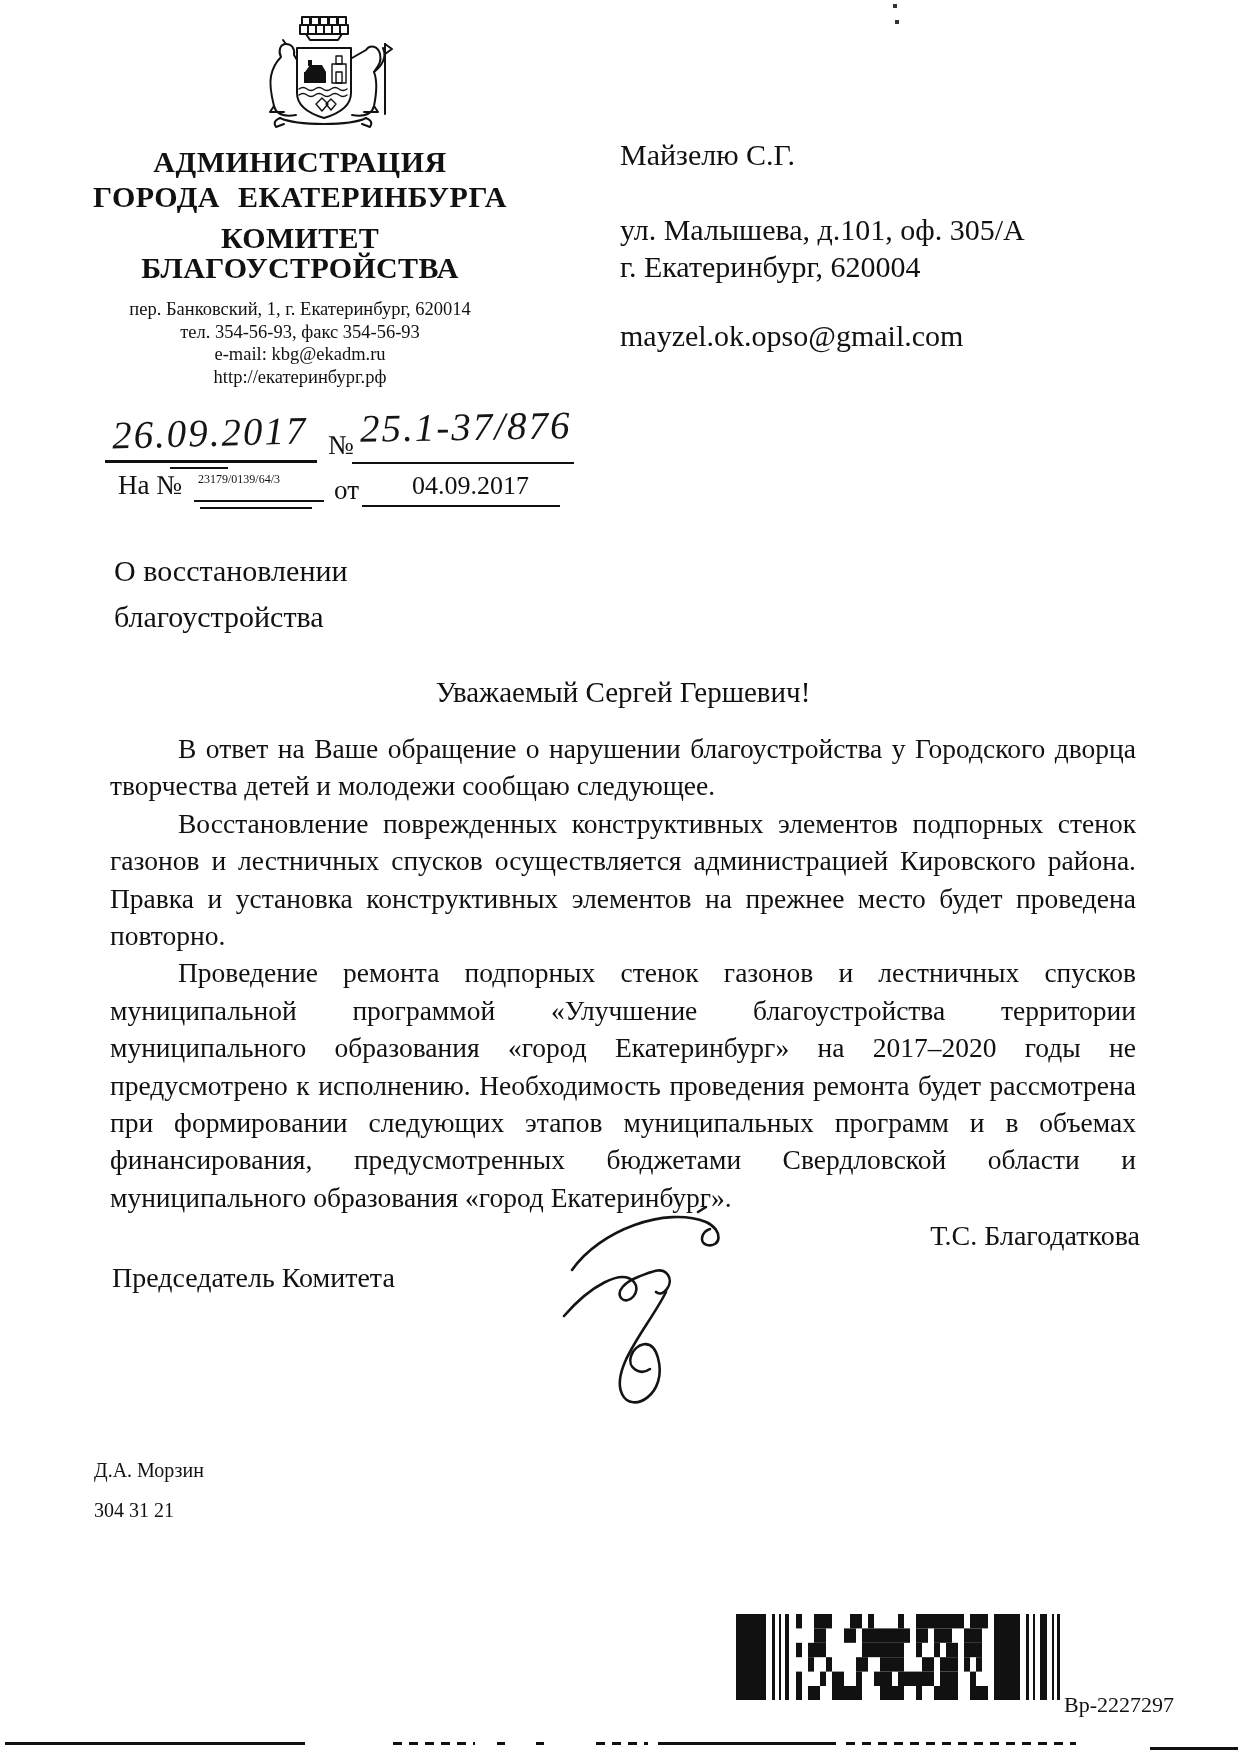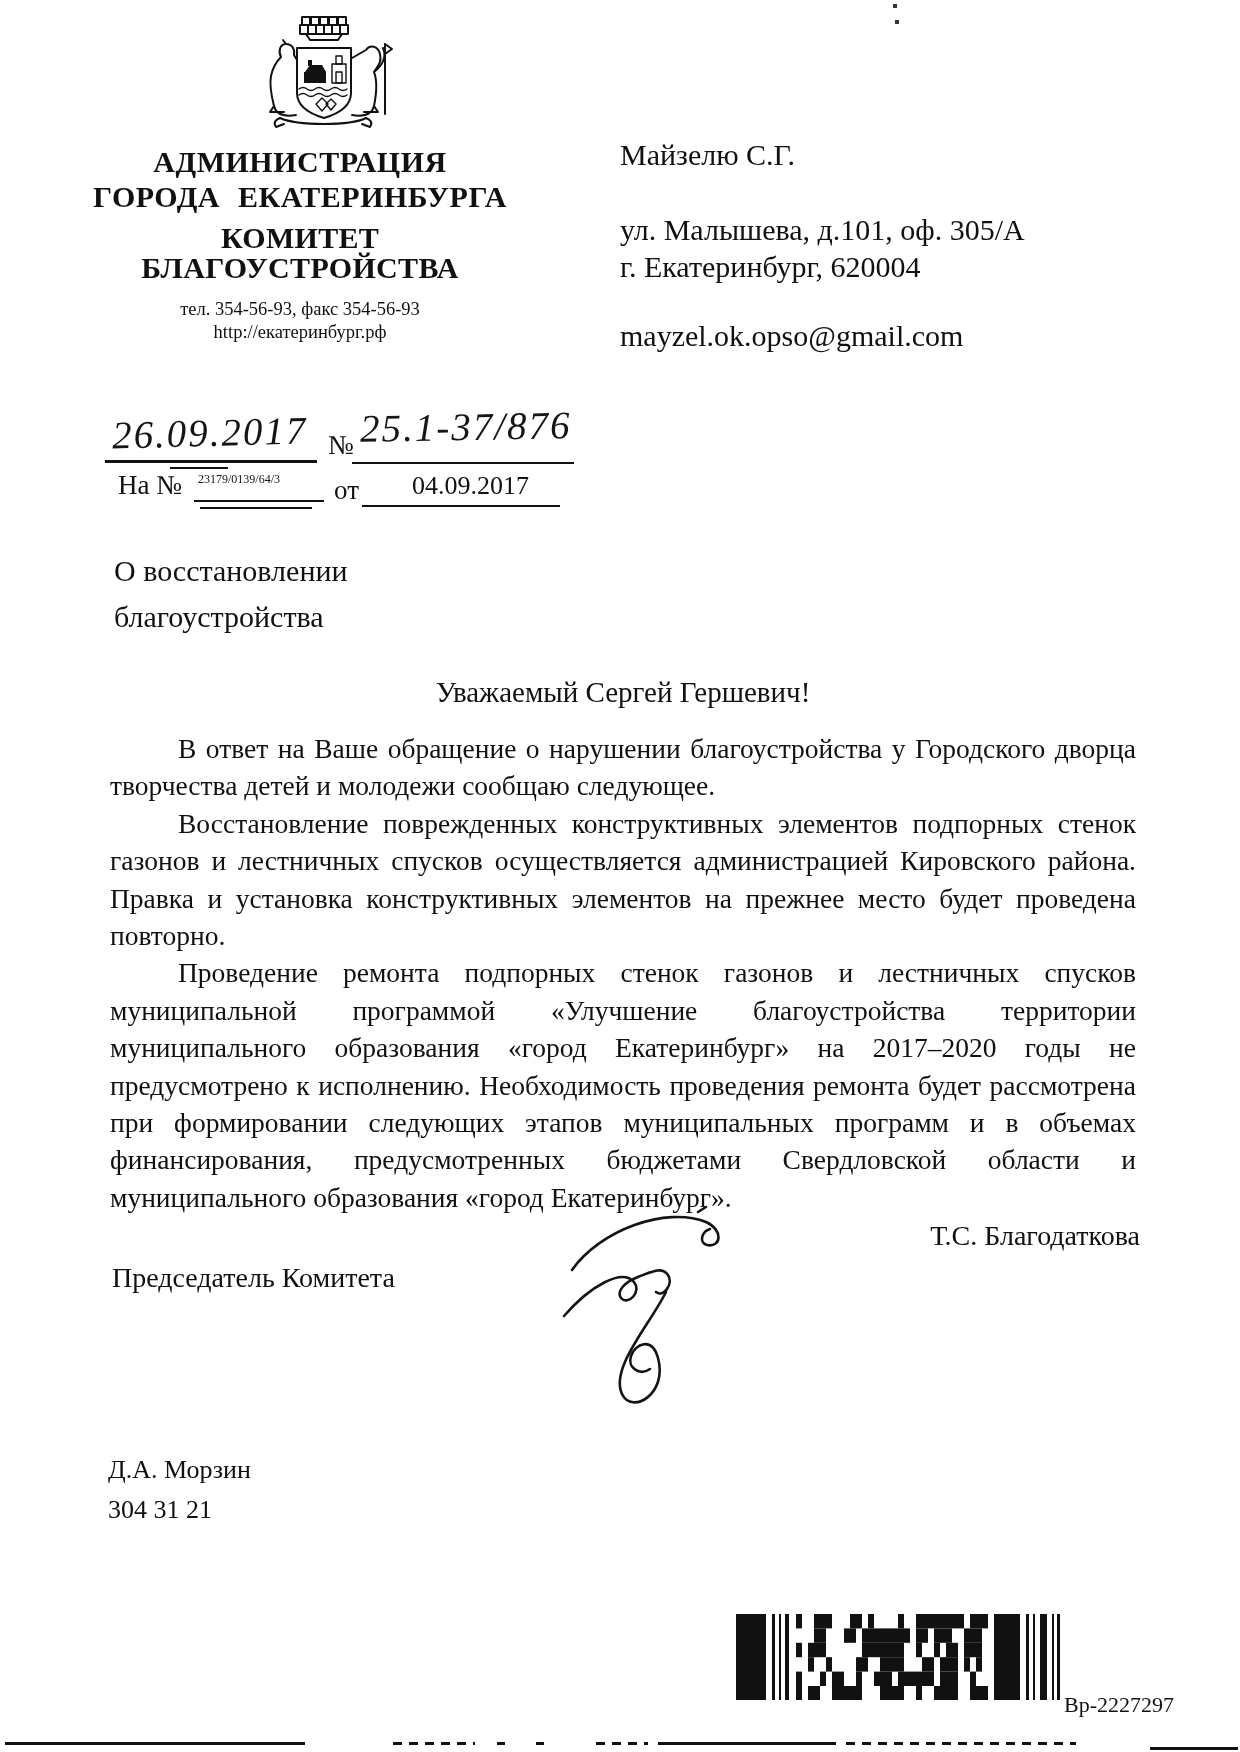--- a/index.html
+++ b/index.html
@@ -31,21 +31,21 @@
   
   .subject{left:114px;top:548px;font-size:30px;line-height:46px;}
   .salutation{left:110px;top:676px;width:1026px;text-align:center;font-size:29px;}
   .body-text{left:110px;top:730px;width:1026px;font-size:27.5px;line-height:37.4px;text-align:justify;}
   .body-text p{margin:0;text-indent:68px;}
   
   .sig-title{left:112px;top:1262px;font-size:28px;white-space:nowrap;}
   .sig-name{left:700px;top:1220px;width:440px;text-align:right;font-size:28px;white-space:nowrap;}
   .sig-img{left:548px;top:1196px;width:214px;height:234px;}
   
-  .executor{left:108px;top:1450px;font-size:26px;line-height:40px;}
+  .executor{left:94px;top:1450px;font-size:20px;line-height:40px;}
   
   .barcode{left:736px;top:1614px;width:324px;height:86px;}
   .barcode-label{left:1064px;top:1692px;font-size:22px;white-space:nowrap;}
   
   .dot{width:4px;height:4px;background:#333;}
   .seg{height:3px;background:#111;}
   .seg.dash{background:repeating-linear-gradient(90deg,#111 0 9px,transparent 9px 16px);}
   svg .stroke{fill:none;stroke:#111;stroke-width:2;stroke-linecap:round;stroke-linejoin:round;}
   svg .thin{stroke-width:1.4;}
 </style>
@@ -119,21 +119,23 @@
       </g>
     </svg>
   </div>
 
   <div class="abs lh-block">
     <div class="lh-org">АДМИНИСТРАЦИЯ</div>
     <div class="lh-org">ГОРОДА ЕКАТЕРИНБУРГА</div>
     <div class="lh-committee">КОМИТЕТ</div>
     <div class="lh-committee" style="margin-top:0;">БЛАГОУСТРОЙСТВА</div>
     <div class="lh-contact">
+      <div>пер. Банковский, 1, г. Екатеринбург, 620014</div>
       <div>тел. 354-56-93, факс 354-56-93</div>
+      <div>e-mail: kbg@ekadm.ru</div>
       <div>http://екатеринбург.рф</div>
     </div>
   </div>
 
   <div class="abs recipient">
     <div>Майзелю С.Г.</div>
     <div class="gap-lg"></div>
     <div>ул. Малышева, д.101, оф. 305/А</div>
     <div>г. Екатеринбург, 620004</div>
     <div class="gap-md"></div>

